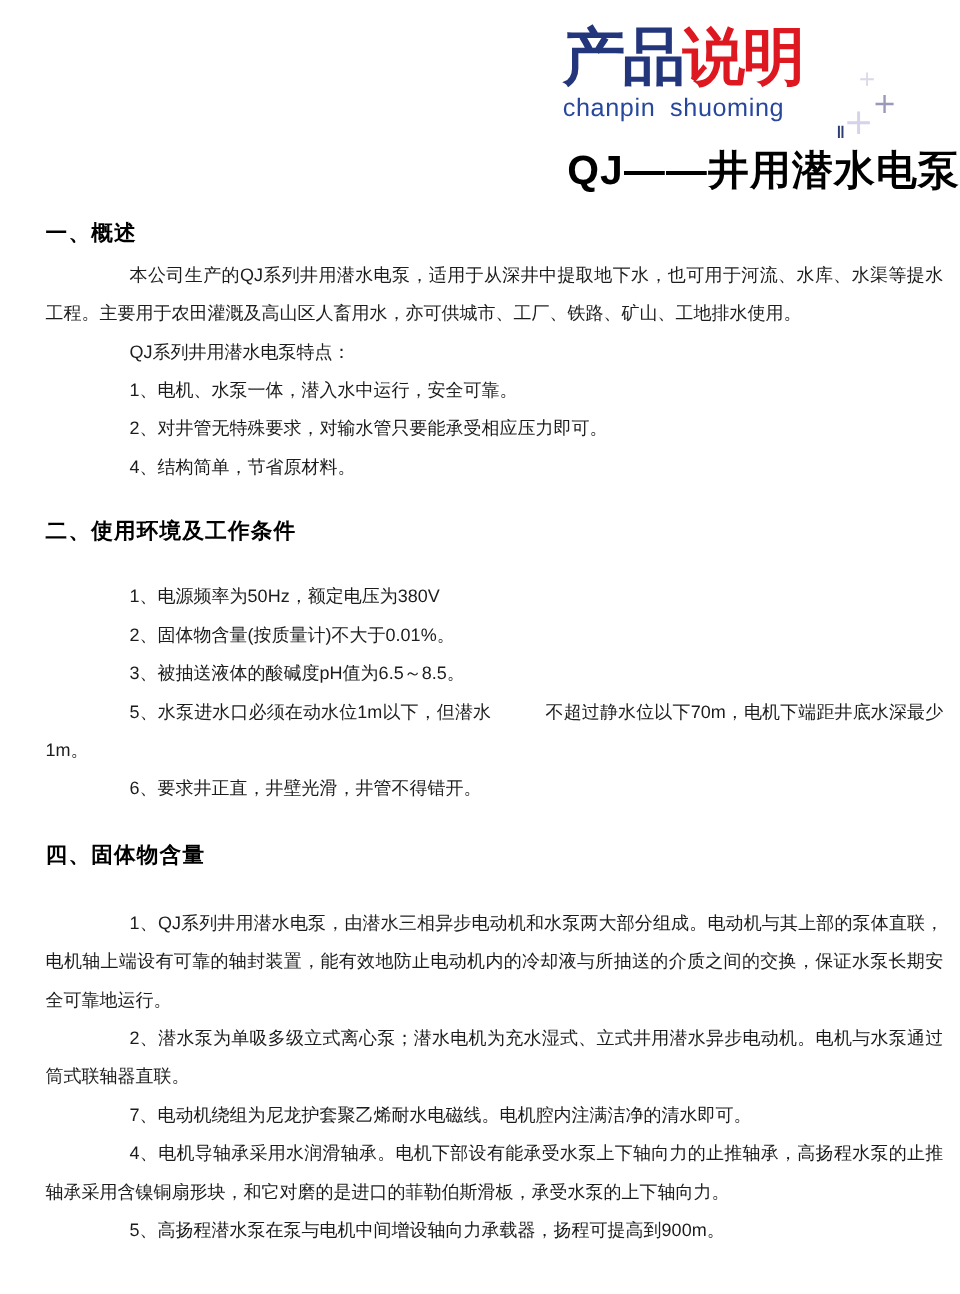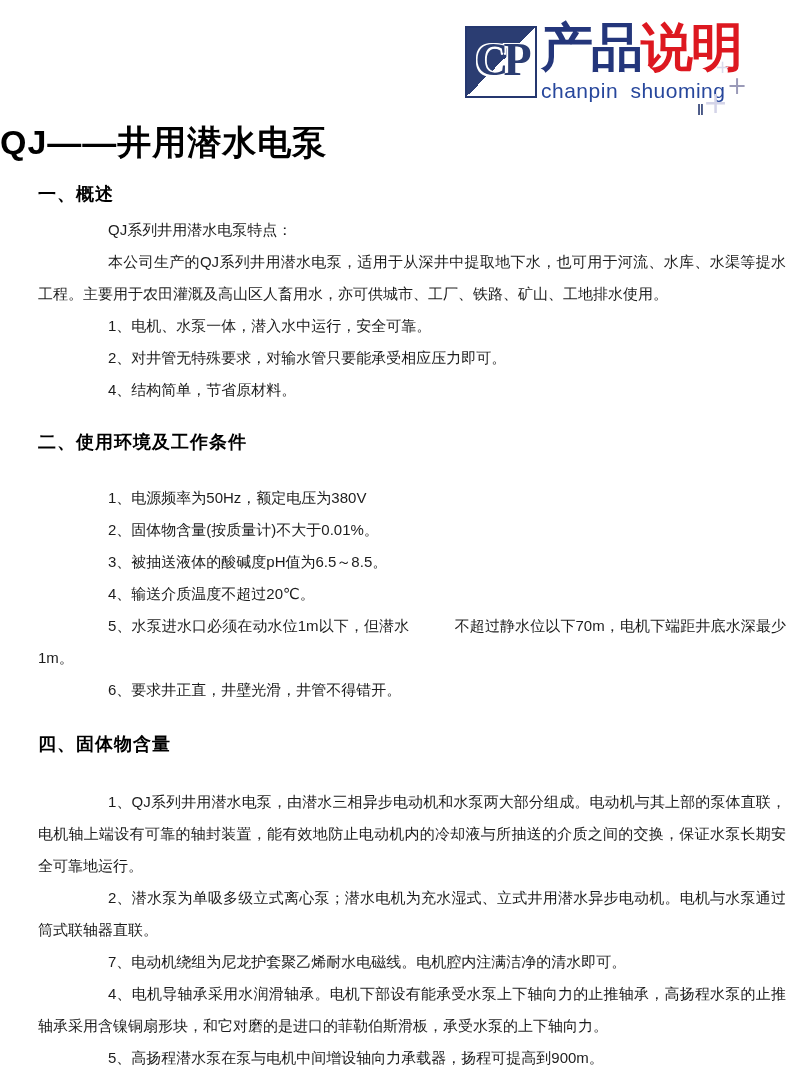--- a/index.html
+++ b/index.html
@@ -79,21 +79,21 @@
     top: 76px; left: 232px;
     color: #2b3d72;
     font-size: 14px;
     font-weight: bold;
     letter-spacing: -1px;
   }
 
   
   .doc-title {
     padding-top: 122px;
-    text-align: left;
+    text-align: right;
     font-size: 34px;
     font-weight: bold;
     color: #000000;
     letter-spacing: 1px;
     line-height: 40px;
   }
 
   
   .content { padding: 0 14px 0 38px; }
   h2.sec-heading {
@@ -112,54 +112,50 @@
     color: #1c1c1c;
     text-align: justify;
   }
 </style>
 </head>
 <body>
 
 <div class="page">
 
   <div class="logo">
-    <div class="cp-box">
-      <span class="cp-letters">CP</span>
-    </div>
     <div class="logo-text">
       <div class="logo-zh">
         <span class="zh-blue">产品</span><span class="zh-red">说明</span>
       </div>
       <div class="logo-pinyin">chanpin shuoming</div>
     </div>
     <span class="plus-mark plus-1">+</span>
     <span class="plus-mark plus-2">+</span>
     <span class="plus-mark plus-3">+</span>
     <span class="dbar-mark">‖</span>
   </div>
 
   <h1 class="doc-title">QJ——井用潜水电泵</h1>
 
   <div class="content">
 
     <section class="sec-1">
       <h2 class="sec-heading">一、概述</h2>
+      <p class="body-par">本公司生产的QJ系列井用潜水电泵，适用于从深井中提取地下水，也可用于河流、水库、水渠等提水工程。主要用于农田灌溉及高山区人畜用水，亦可供城市、工厂、铁路、矿山、工地排水使用。</p>
       <p class="body-par">QJ系列井用潜水电泵特点：</p>
-      <p class="body-par">本公司生产的QJ系列井用潜水电泵，适用于从深井中提取地下水，也可用于河流、水库、水渠等提水工程。主要用于农田灌溉及高山区人畜用水，亦可供城市、工厂、铁路、矿山、工地排水使用。</p>
       <p class="body-par">1、电机、水泵一体，潜入水中运行，安全可靠。</p>
       <p class="body-par">2、对井管无特殊要求，对输水管只要能承受相应压力即可。</p>
       <p class="body-par">4、结构简单，节省原材料。</p>
     </section>
 
     <section class="sec-2">
       <h2 class="sec-heading">二、使用环境及工作条件</h2>
       <p class="body-par">1、电源频率为50Hz，额定电压为380V</p>
       <p class="body-par">2、固体物含量(按质量计)不大于0.01%。</p>
       <p class="body-par">3、被抽送液体的酸碱度pH值为6.5～8.5。</p>
-      <p class="body-par">4、输送介质温度不超过20℃。</p>
       <p class="body-par">5、水泵进水口必须在动水位1m以下，但潜水　　　不超过静水位以下70m，电机下端距井底水深最少1m。</p>
       <p class="body-par">6、要求井正直，井壁光滑，井管不得错开。</p>
     </section>
 
     <section class="sec-3">
       <h2 class="sec-heading">四、固体物含量</h2>
       <p class="body-par">1、QJ系列井用潜水电泵，由潜水三相异步电动机和水泵两大部分组成。电动机与其上部的泵体直联，电机轴上端设有可靠的轴封装置，能有效地防止电动机内的冷却液与所抽送的介质之间的交换，保证水泵长期安全可靠地运行。</p>
       <p class="body-par">2、潜水泵为单吸多级立式离心泵；潜水电机为充水湿式、立式井用潜水异步电动机。电机与水泵通过筒式联轴器直联。</p>
       <p class="body-par">7、电动机绕组为尼龙护套聚乙烯耐水电磁线。电机腔内注满洁净的清水即可。</p>
       <p class="body-par">4、电机导轴承采用水润滑轴承。电机下部设有能承受水泵上下轴向力的止推轴承，高扬程水泵的止推轴承采用含镍铜扇形块，和它对磨的是进口的菲勒伯斯滑板，承受水泵的上下轴向力。</p>

